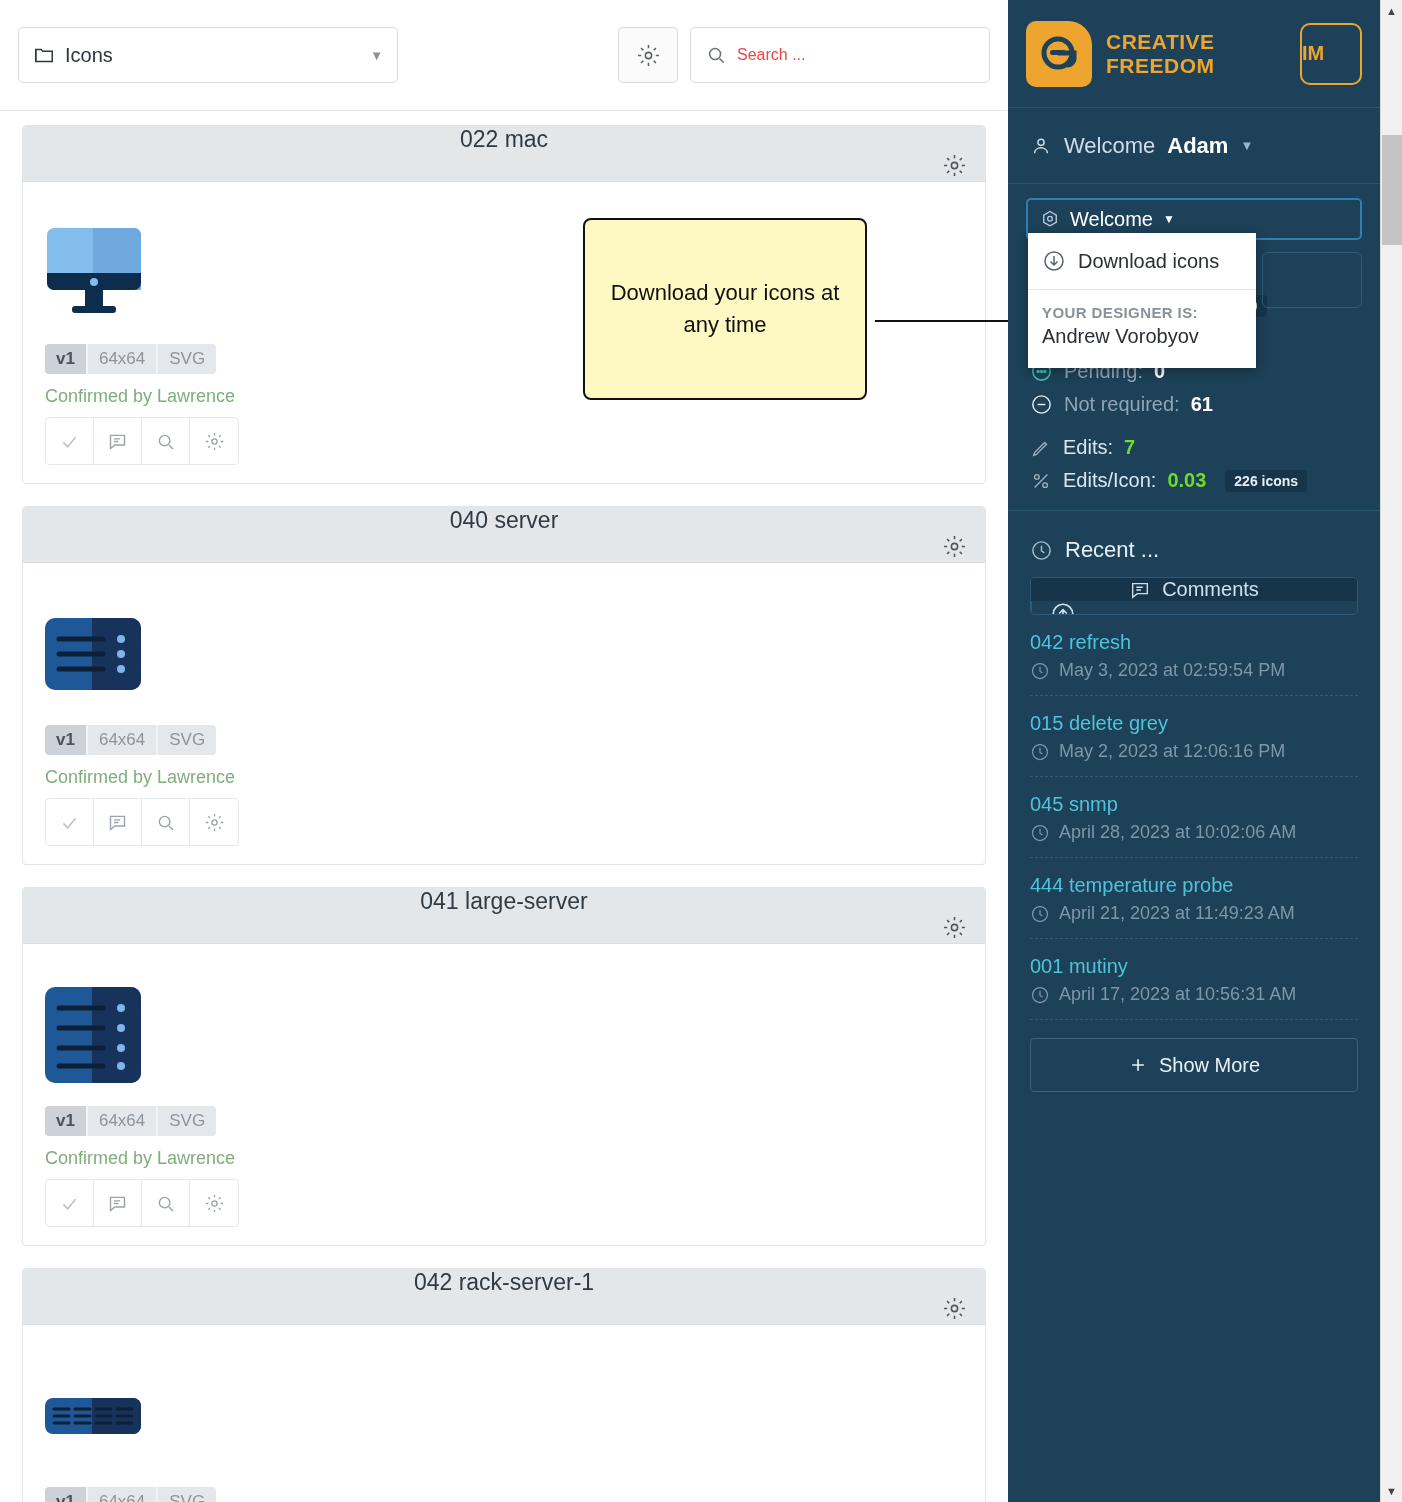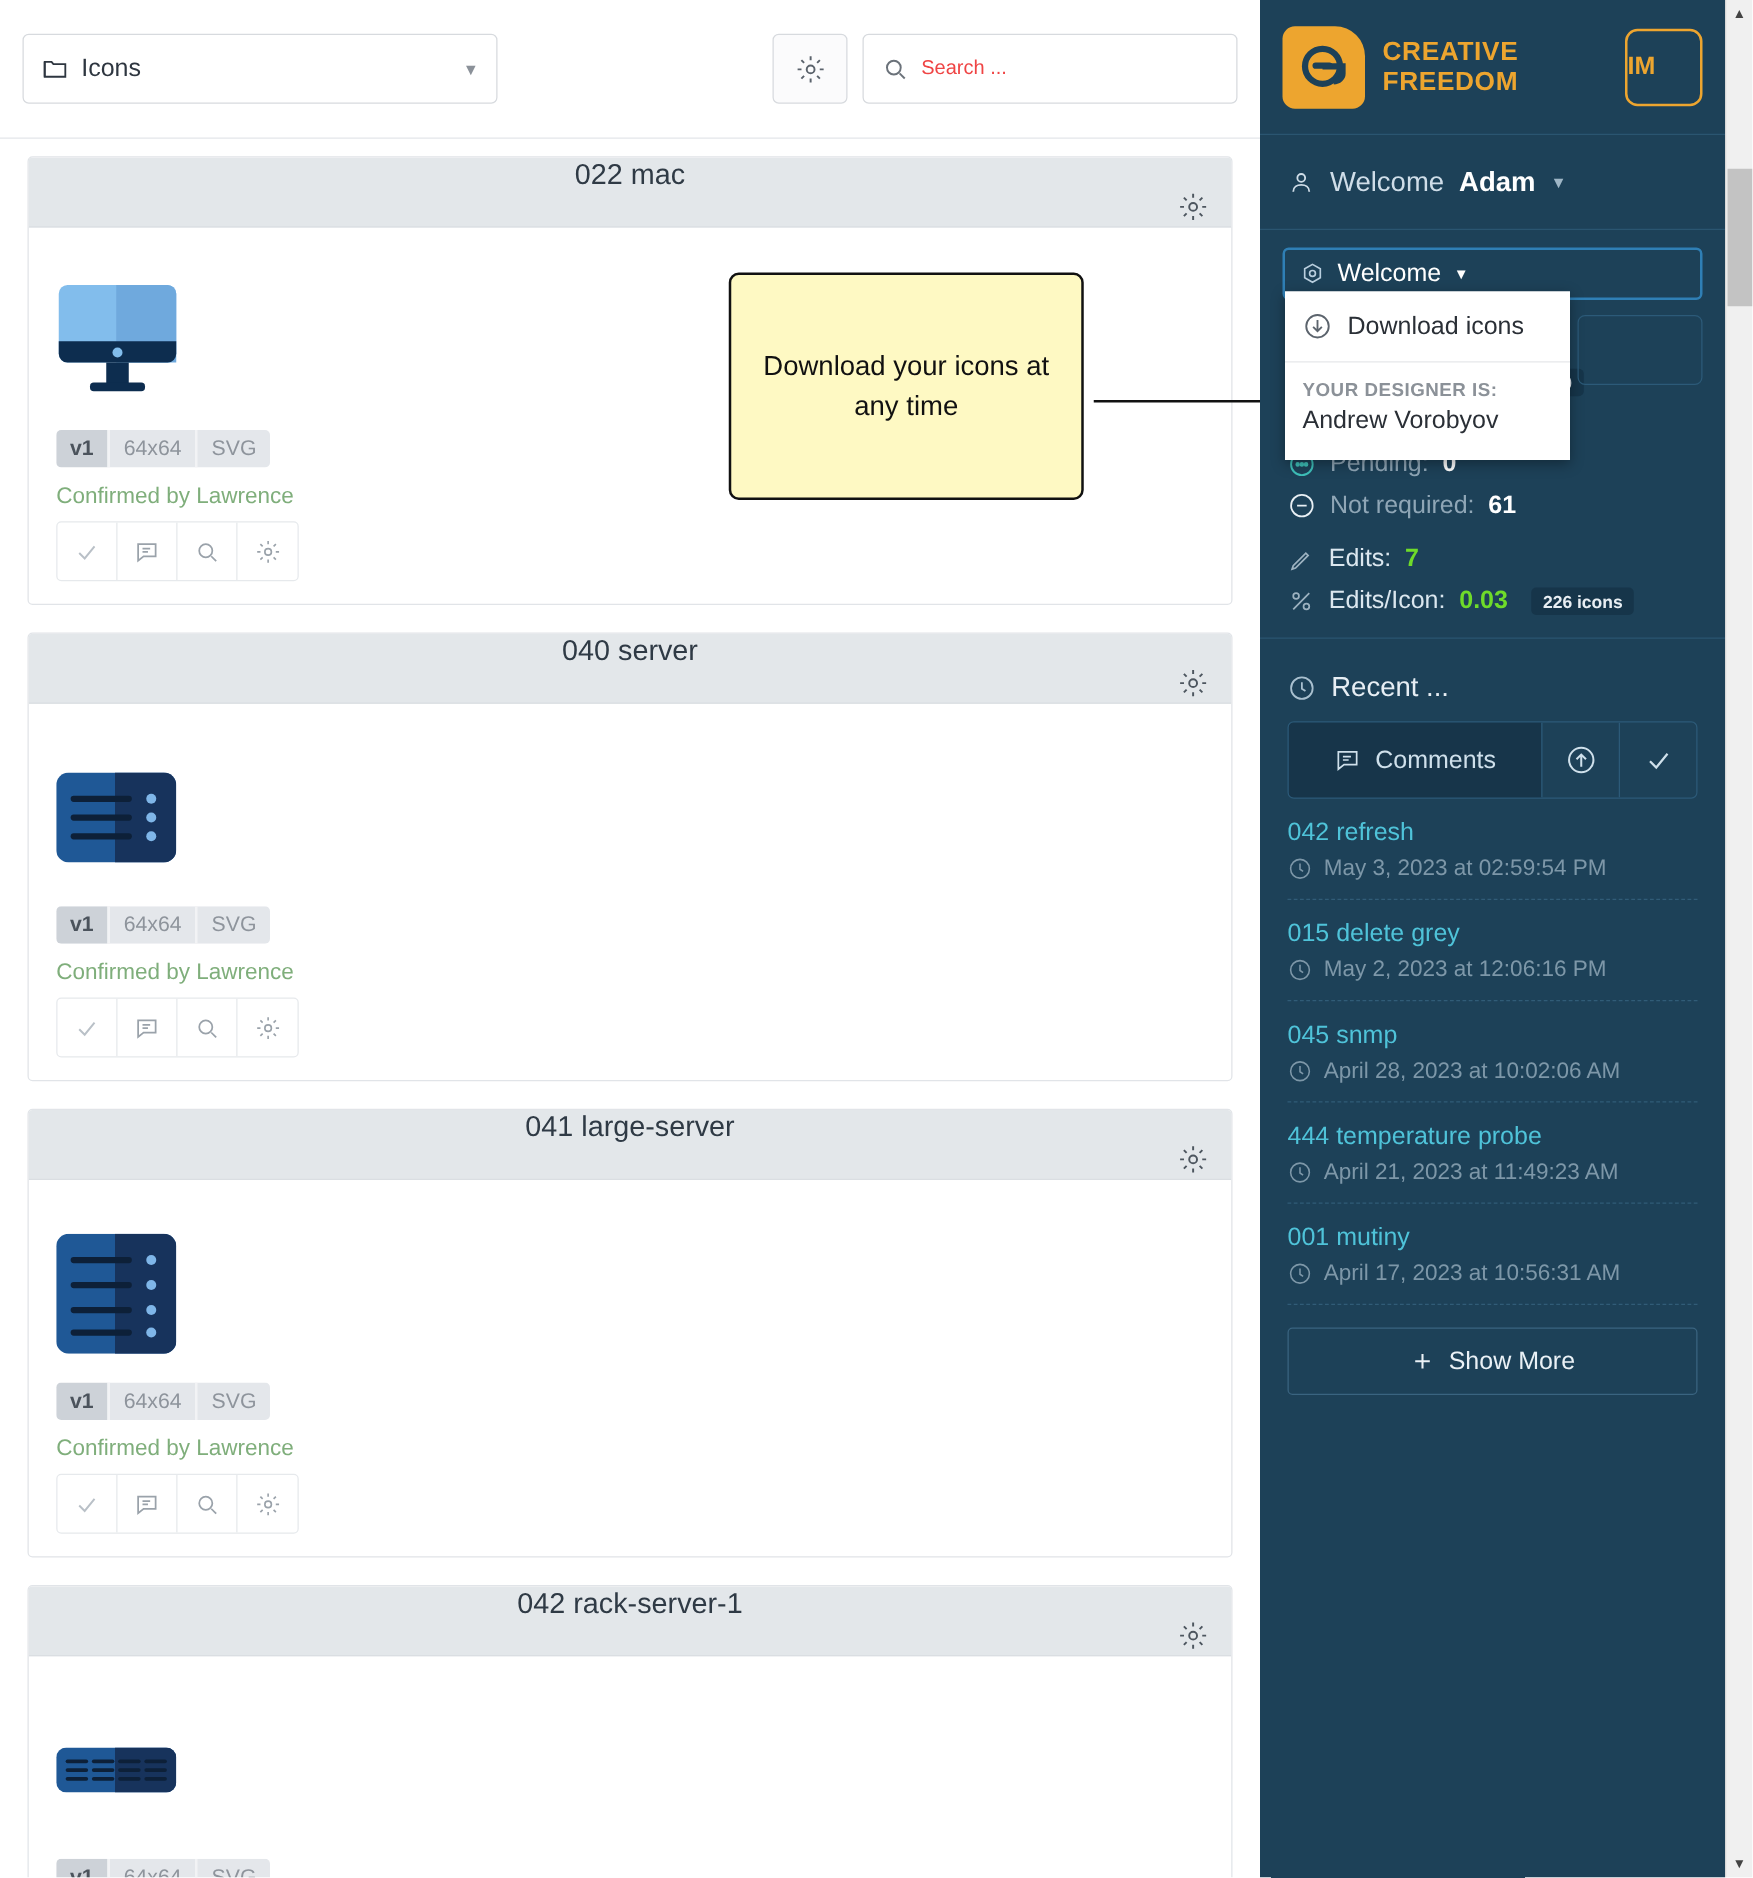--- a/index.html
+++ b/index.html
@@ -122,21 +122,21 @@
   .stats { padding: 6px 22px 0 22px; }
   .stats-head { display: flex; align-items: center; gap: 12px; color: #55b8d6; font-size: 22px; margin: 8px 0 14px; }
   .stat-row { display: flex; align-items: center; gap: 11px; font-size: 20px; color: #8fa6b6; margin-bottom: 10px; }
   .stat-row b { color: #ffffff; }
   .chip { background: #15334599; background: #16354a; color: #e8eef3; font-size: 14px; font-weight: bold; padding: 3px 9px; border-radius: 4px; margin-left: 8px; }
   .edits-grp { margin-top: 20px; }
   .g { color: #6fdb2a; font-weight: bold; }
 
   .recent { padding: 10px 22px 0 22px; border-top: 1px solid #2a5570; margin-top: 18px; }
   .recent-head { display: flex; align-items: center; gap: 12px; font-size: 22px; color: #e7eef4; margin: 16px 0 14px; }
-  .seg { display: flex; border: 1px solid #2c5a78; border-radius: 5px; overflow: hidden; height: 62px; }
+  .seg { display: flex; border: 1px solid #2c5a78; border-radius: 5px; overflow: hidden; height: 38px; flex-direction: column; }
   .seg-main {
     flex: 1; background: #17354a; display: flex; align-items: center; justify-content: center;
     gap: 11px; font-size: 20px; color: #cfe0eb;
   }
   .seg-btn { width: 62px; display: flex; align-items: center; justify-content: center; border-left: 1px solid #2c5a78; }
   .rec-item { padding: 16px 0 14px 0; border-bottom: 1px dashed #315c77; }
   .rec-item:last-of-type { border-bottom: none; }
   .rec-name { color: #4fc3d9; font-size: 20px; margin-bottom: 6px; }
   .rec-time { display: flex; align-items: center; gap: 9px; color: #7d97a8; font-size: 18px; }
   .show-more {

